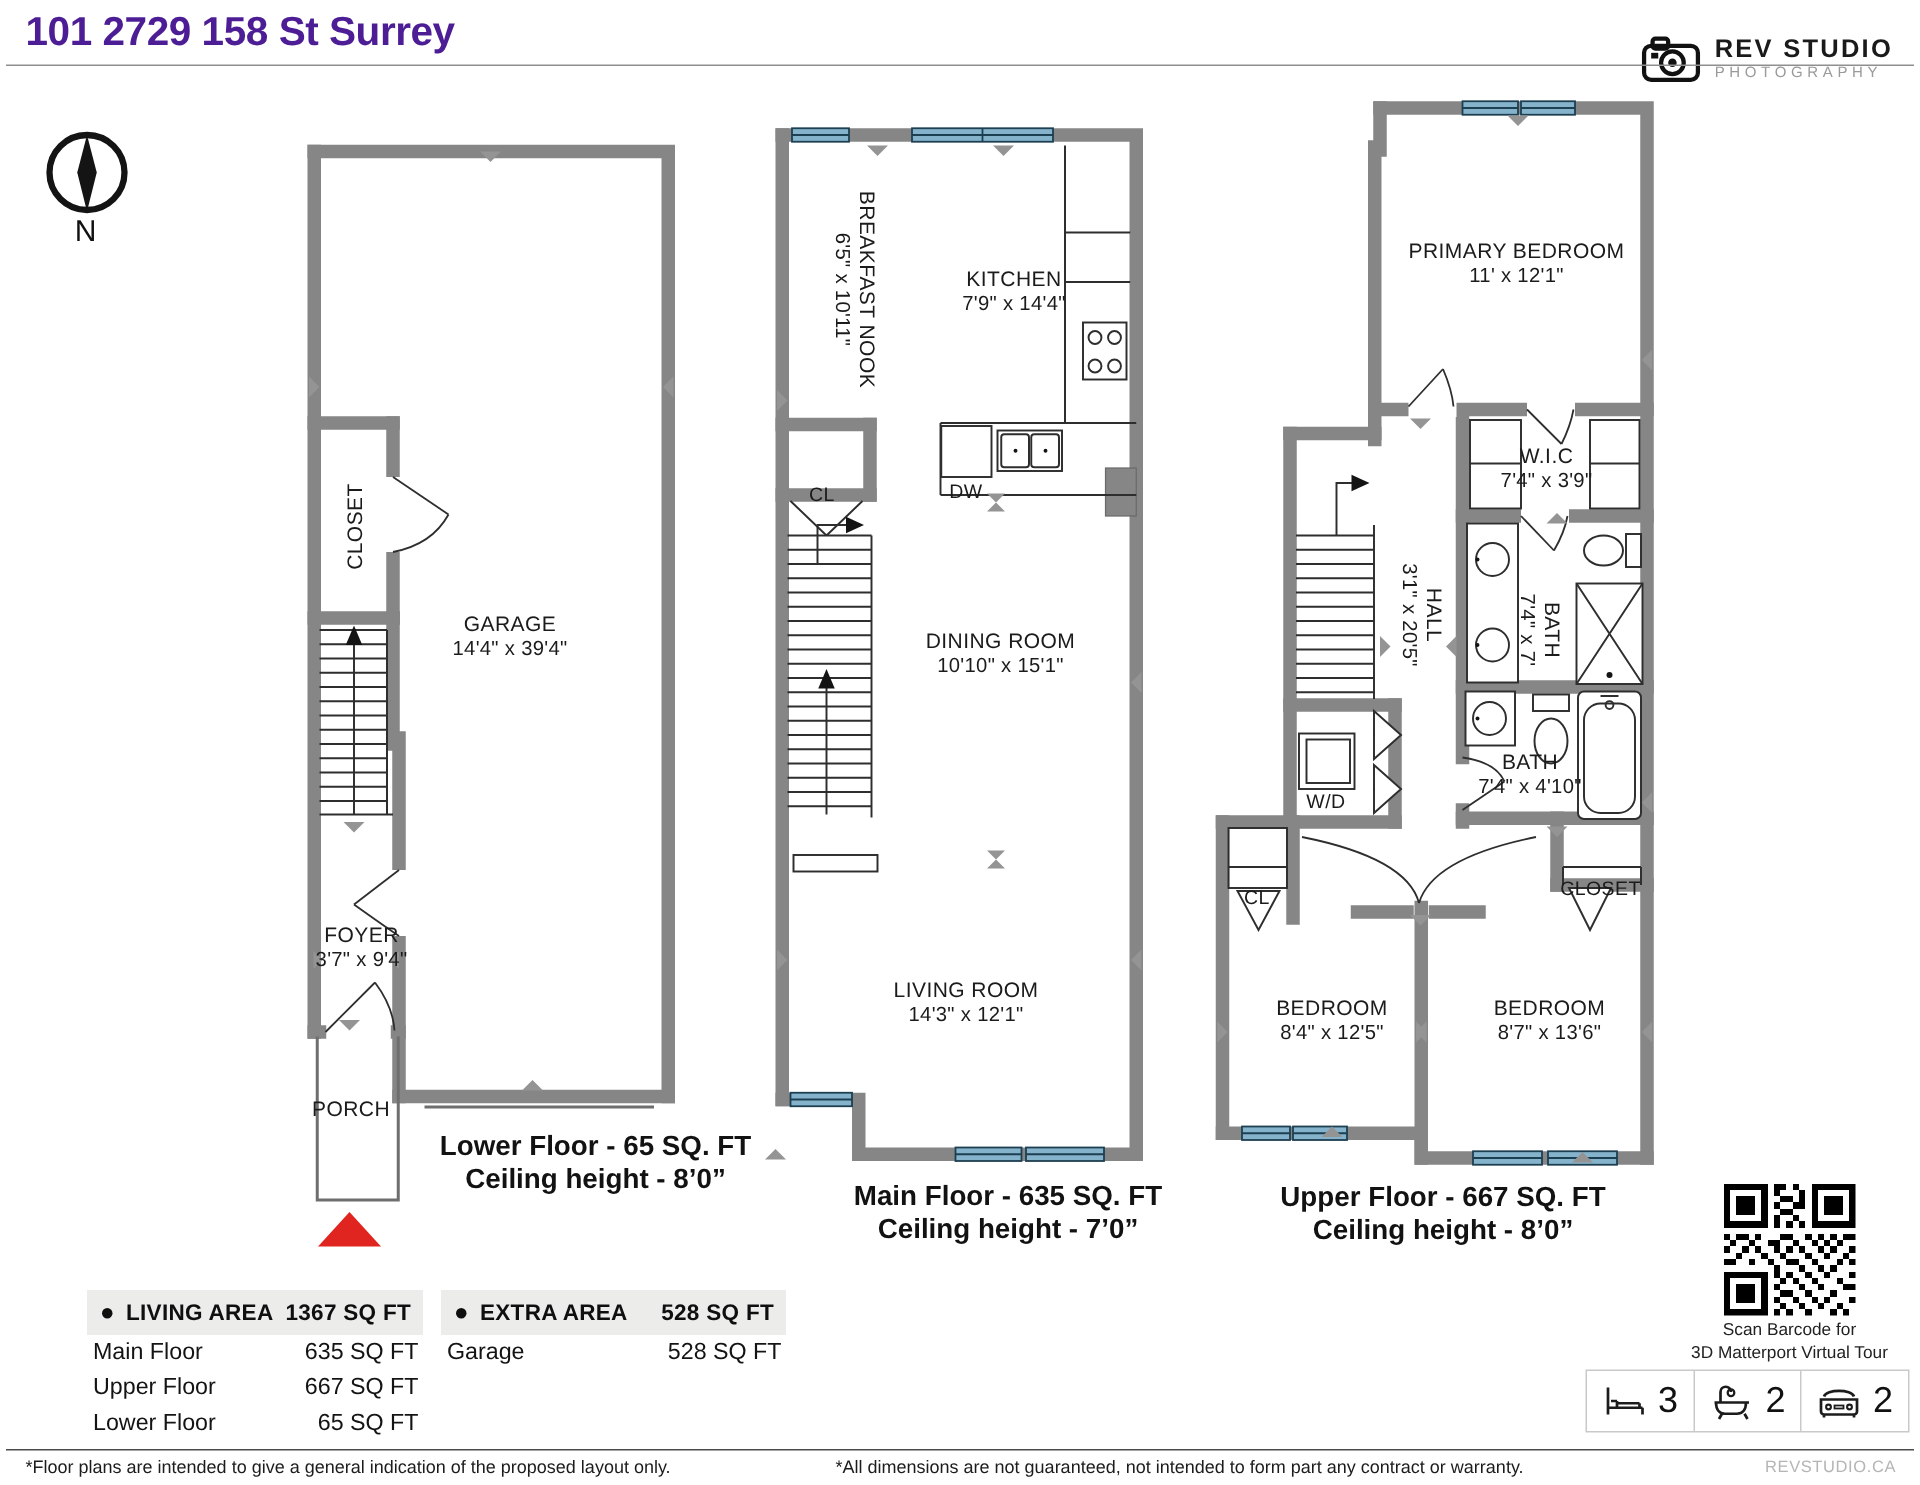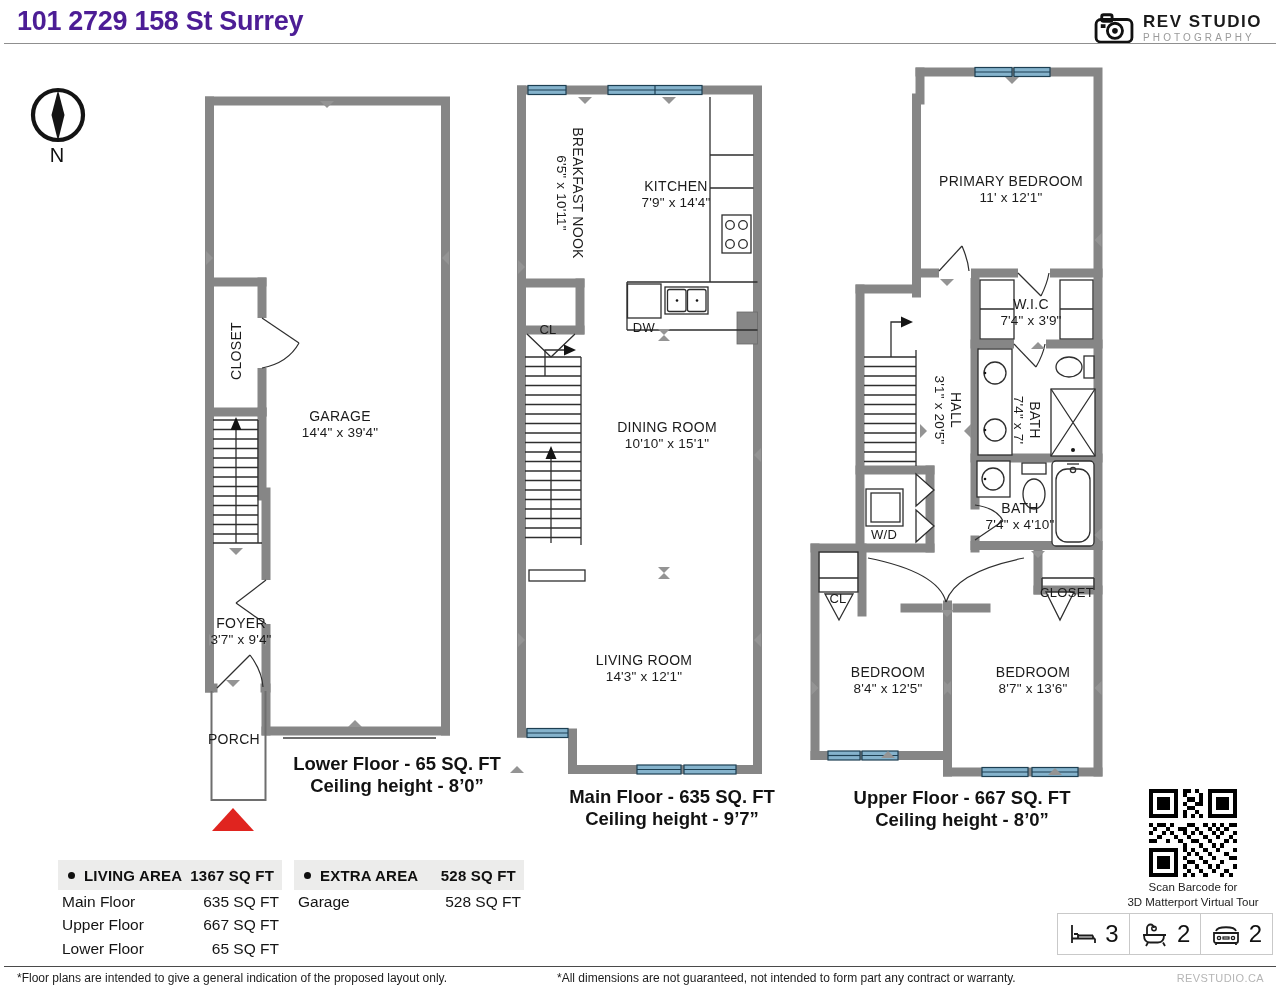--- a/index.html
+++ b/index.html
@@ -1,21 +1,21 @@
 <!DOCTYPE html>
 <html><head>
 <meta charset="utf-8">
 <style>
   html,body{margin:0;padding:0;background:#fff;}
   .page{position:relative;width:1280px;height:990px;background:#fff;overflow:hidden;
         font-family:"Liberation Sans",sans-serif;color:#111;}
   
   .hdr-line{position:absolute;left:4px;right:4px;top:43px;border-top:1px solid #8f8f8f;}
   .title{position:absolute;left:17px;top:6px;font-size:27px;font-weight:700;letter-spacing:-0.3px;color:#4c1d95;}
-  .logo{position:absolute;right:18px;top:11px;display:flex;align-items:center;gap:8px;}
+  .logo{position:absolute;right:18px;top:22px;display:flex;align-items:center;gap:8px;}
   .logo-txt{display:flex;flex-direction:column;line-height:1.05;}
   .logo-l1{font-size:17px;font-weight:700;letter-spacing:1.5px;color:#1a1a1a;}
   .logo-l2{font-size:10px;letter-spacing:3.1px;color:#9a9a9a;margin-top:2px;}
   
   .compass{position:absolute;left:24px;top:78px;}
   .compass-n{position:absolute;left:57px;top:155px;transform:translate(-50%,-50%);font-size:20px;color:#111;}
   
   .plan{position:absolute;}
   .w{stroke:#868686;stroke-width:9;fill:none;stroke-linecap:square;}
   .o{stroke:#ffffff;stroke-width:10;fill:none;stroke-linecap:butt;}
@@ -393,21 +393,21 @@
   </div>
   <div class="lbl" style="left:667px;top:436px">
     <div>DINING ROOM</div>
     <div class="dm">10'10" x 15'1"</div>
   </div>
   <div class="lbl" style="left:644px;top:669px">
     <div>LIVING ROOM</div>
     <div class="dm">14'3" x 12'1"</div>
   </div>
 
-  <div class="lbl" style="left:1011px;top:190px">
+  <div class="lbl" style="left:1011px;top:176px">
     <div>PRIMARY BEDROOM</div>
     <div class="dm">11' x 12'1"</div>
   </div>
   <div class="lbl" style="left:1031px;top:313px">
     <div>W.I.C</div>
     <div class="dm">7'4" x 3'9"</div>
   </div>
   <div class="lbl v90" style="left:947px;top:410px">
     <div>HALL</div>
     <div class="dm">3'1" x 20'5"</div>
@@ -437,21 +437,21 @@
     <div>BEDROOM</div>
     <div class="dm">8'7" x 13'6"</div>
   </div>
 
   <div class="cap" style="left:397px;top:753px">
     <div>Lower Floor - 65 SQ. FT</div>
     <div>Ceiling height - 8’0”</div>
   </div>
   <div class="cap" style="left:672px;top:786px">
     <div>Main Floor - 635 SQ. FT</div>
-    <div>Ceiling height - 9’7”</div>
+    <div>Ceiling height - 7’0”</div>
   </div>
   <div class="cap" style="left:962px;top:787px">
     <div>Upper Floor - 667 SQ. FT</div>
     <div>Ceiling height - 8’0”</div>
   </div>
 
   <div class="tbl" style="left:22px;width:224px">
     <div class="tbl-h">
       <span class="dot"></span>
       <span>LIVING AREA</span>

